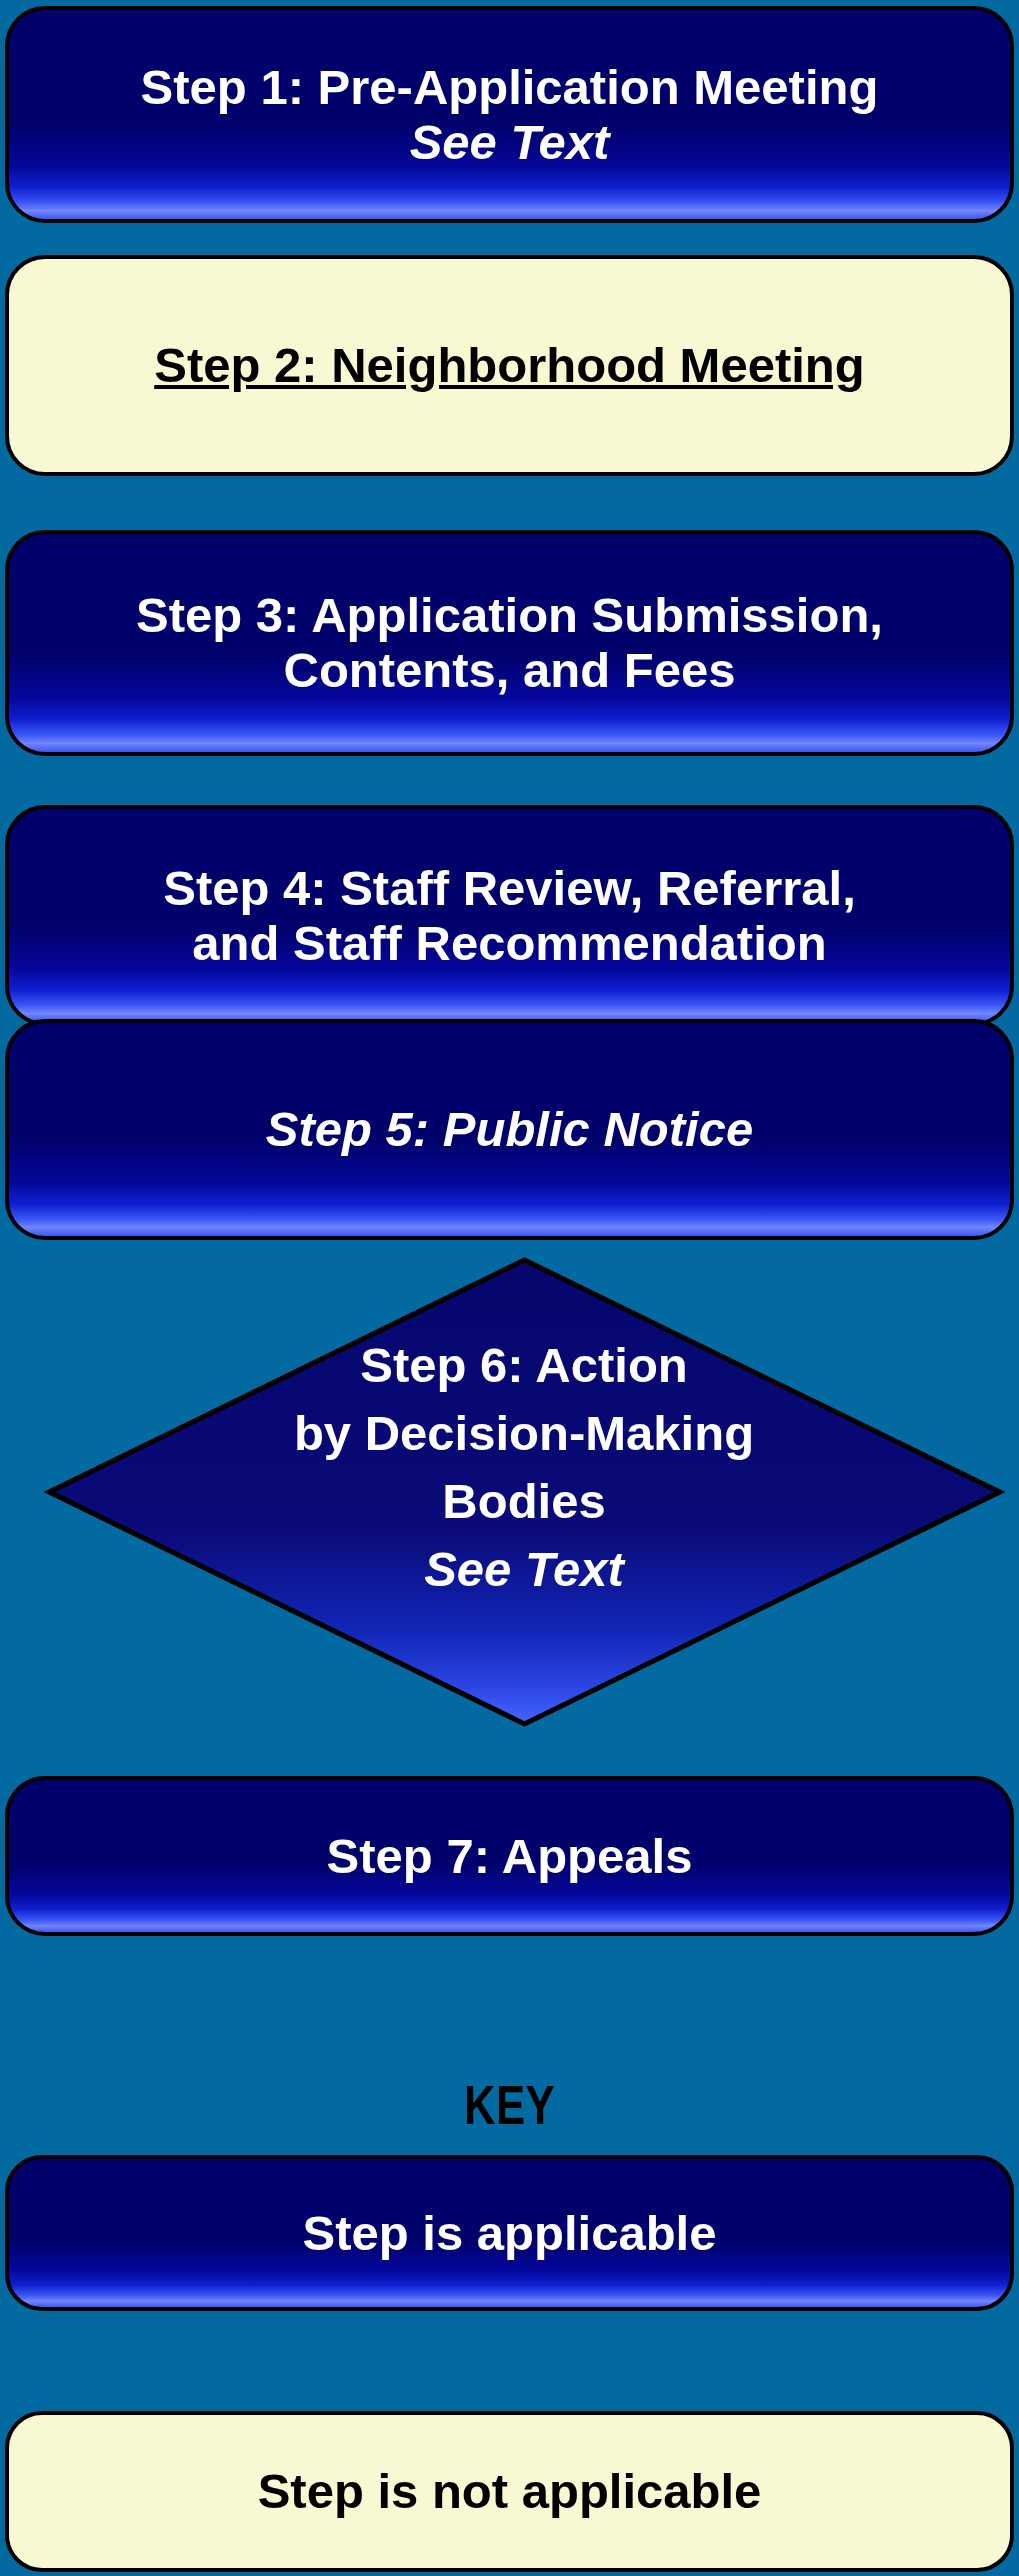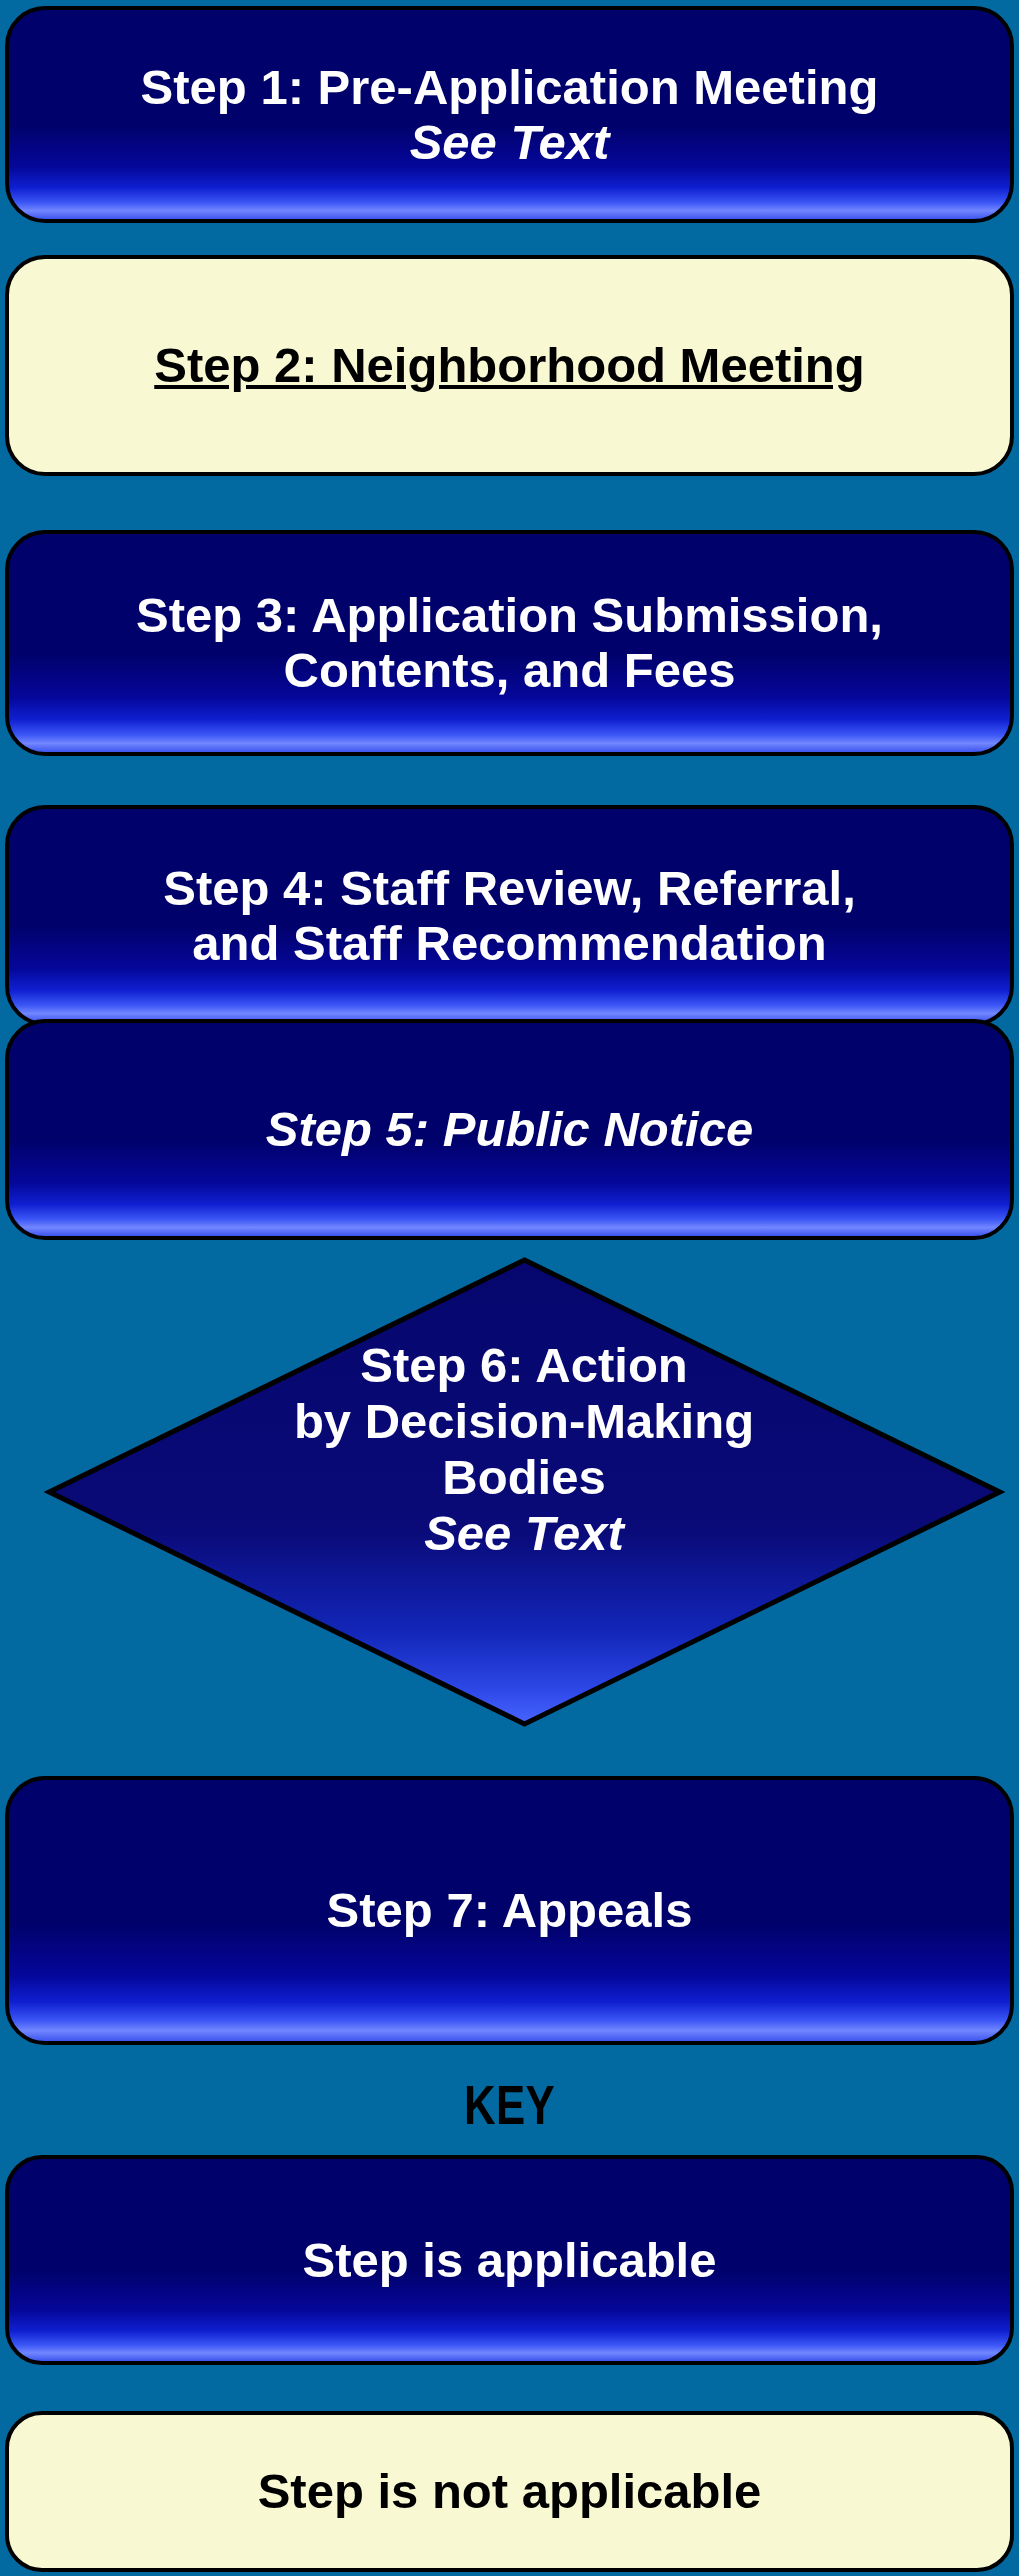--- a/index.html
+++ b/index.html
@@ -63,20 +63,21 @@
   #diamond-text{
     position:absolute;
     left:145px;
     top:1337px;
     width:758px;
     display:flex;
     flex-direction:column;
     align-items:center;
     text-align:center;
     color:var(--text-light);
+    gap:12px;
   }
   #diamond-text .line{
     font-size:49px;
     font-weight:bold;
     line-height:56px;
     white-space:nowrap;
   }
   #key-heading{
     position:absolute;
     left:0;
@@ -88,22 +89,22 @@
     color:var(--text-dark);
     transform:scaleX(0.78);
     letter-spacing:0.6px;
   }
   
   #step1-node{top:6.3px;height:217px;}
   #step2-node{top:255px;height:221px;text-decoration:underline;}
   #step3-node{top:530px;height:226px;}
   #step4-node{top:805px;height:221px;}
   #step5-node{top:1019px;height:221px;font-style:italic;}
-  #step7-node{top:1776px;height:269px;}
-  #key-applicable-node{top:2155px;height:210px;border-radius:37px;}
+  #step7-node{top:1776px;height:160px;}
+  #key-applicable-node{top:2155px;height:156px;border-radius:37px;}
   #key-not-applicable-node{top:2411px;height:161px;border-radius:37px;}
 </style>
 </head>
 <body>
 
 <div id="canvas">
 
   <div class="node blue-node" id="step1-node">
     <div class="line">Step 1: Pre-Application Meeting</div>
     <div class="line italic">See Text</div>

